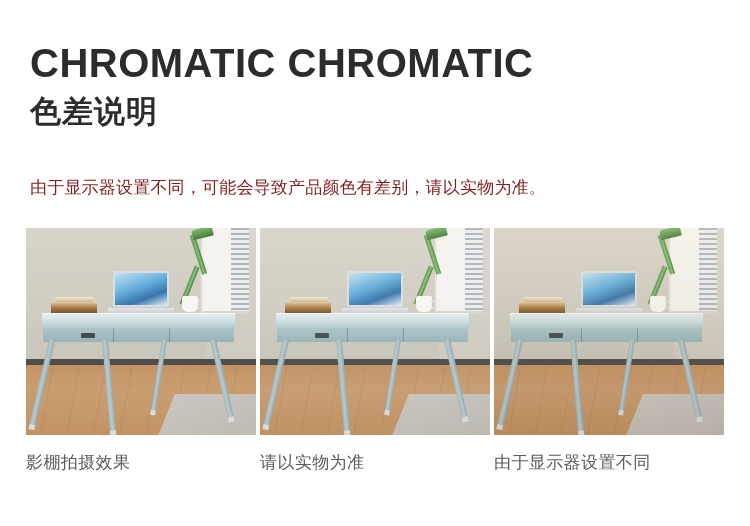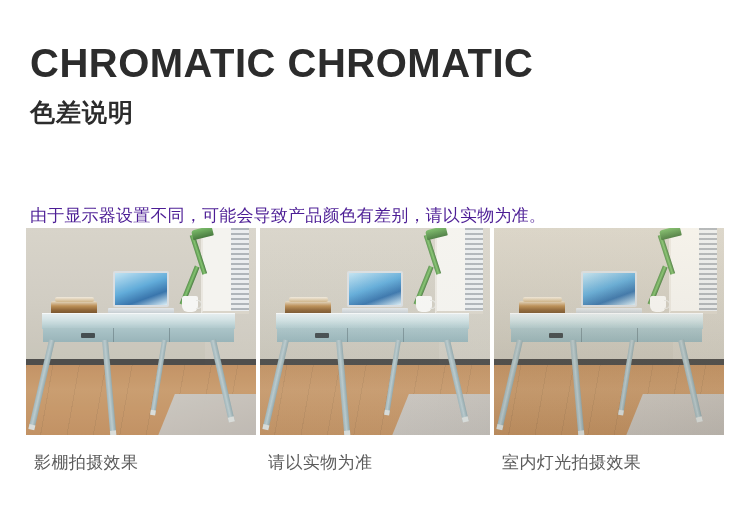--- a/index.html
+++ b/index.html
@@ -32,37 +32,36 @@
   .title-en {
     font-size: 40px;
     line-height: 46px;
     font-weight: bold;
     letter-spacing: 0.5px;
     color: #2c2c2c;
     white-space: nowrap;
   }
   .title-cn {
     margin-top: 4px;
-    font-size: 25px;
+    font-size: 31px;
     line-height: 44px;
     font-weight: bold;
     letter-spacing: 1px;
     color: #2c2c2c;
     white-space: nowrap;
   }
   .subtitle {
     position: absolute;
     left: 30px;
     top: 176px;
     font-size: 17px;
     line-height: 24px;
-    color: #4c1d95;
+    color: #7f1d1d;
     letter-spacing: 0.2px;
     white-space: nowrap;
-    margin-top: 28px;
   }
 
   
   .gallery {
     position: absolute;
     left: 26px;
     top: 228px;
     width: 698px;
     height: 207px;
     display: flex;
@@ -281,21 +280,21 @@
     inset: 0;
     pointer-events: none;
   }
   .grade-studio  { background: rgba(255,255,255,0.05); }
   .grade-natural { background: linear-gradient(180deg, rgba(255,250,235,.10), rgba(190,205,215,.07)); }
   .grade-indoor  { background: linear-gradient(180deg, rgba(255,238,205,.14), rgba(120,110,95,.10)); }
 
   
   .captions {
     position: absolute;
-    left: 32px;
+    left: 24px;
     top: 450px;
     width: 698px;
     height: 30px;
     display: flex;
     gap: 4px;
   }
   .caption {
     width: 230px;
     font-size: 17px;
     line-height: 26px;
@@ -431,16 +430,16 @@
           <div class="leg-foot"></div>
         </div>
       <div class="grade grade-indoor"></div>
     </div>
 
   </div>
 
   <div class="captions">
     <div class="caption">影棚拍摄效果</div>
     <div class="caption">请以实物为准</div>
-    <div class="caption">室内灯光拍摄效果</div>
+    <div class="caption">由于显示器设置不同</div>
   </div>
 
 </div>
 
 </body></html>

